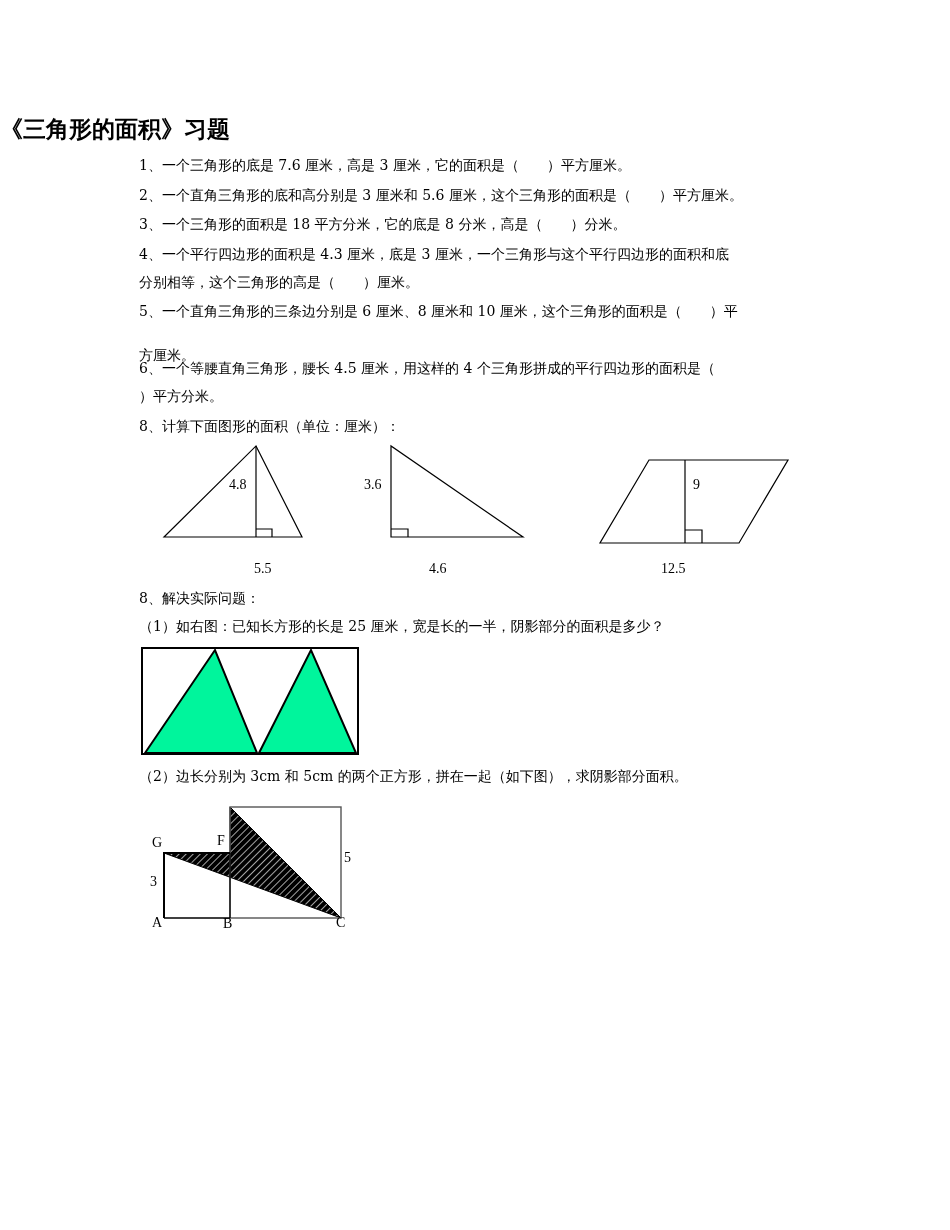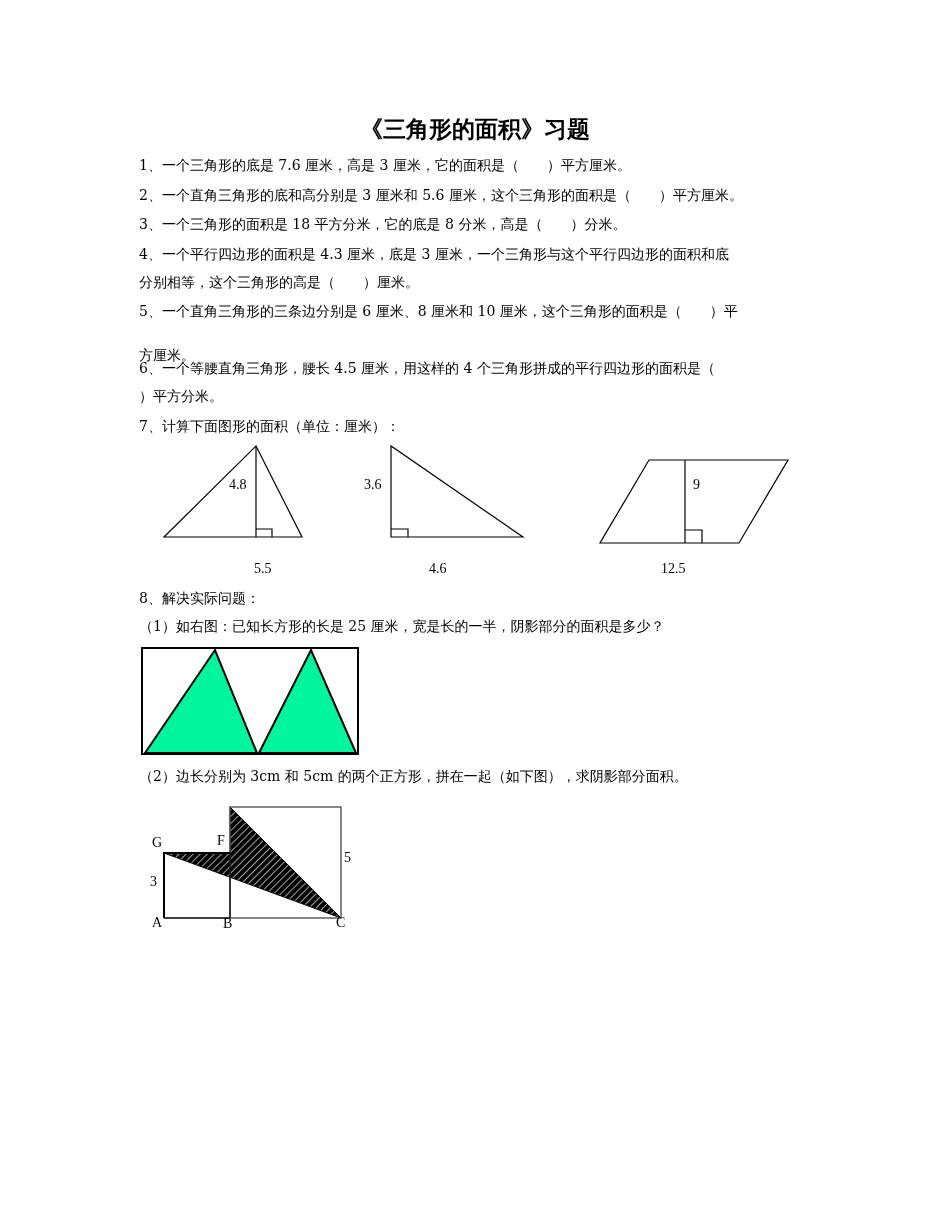--- a/index.html
+++ b/index.html
@@ -1,39 +1,39 @@
 <!DOCTYPE html>
 <html><head>
   <meta charset="utf-8">
   <style>
     html, body { margin: 0; padding: 0; background: #ffffff; }
     body { width: 950px; height: 1230px; position: relative; overflow: hidden;
            font-family: "DejaVu Serif", "Liberation Serif", serif; color: #000; }
-    .title { position: absolute; left: 0; width: 950px; top: 114px; text-align: center;
+    .title { position: absolute; left: 0; width: 950px; top: 114px; 
              font-family: "DejaVu Sans", "Liberation Sans", sans-serif; font-weight: bold;
              font-size: 23px; letter-spacing: 0px; }
     .line { position: absolute; left: 139px; font-size: 14px; white-space: nowrap; line-height: 20px; }
     .fig { position: absolute; left: 0; top: 0; }
     svg text { font-family: "Liberation Serif", "DejaVu Serif", serif; font-size: 14px; fill: #000; }
   </style>
 </head>
 <body>
 
 <div class="title">《三角形的面积》习题</div>
 
 <div class="line" style="top:155px">1、一个三角形的底是 7.6 厘米，高是 3 厘米，它的面积是（　　）平方厘米。</div>
 <div class="line" style="top:185px">2、一个直角三角形的底和高分别是 3 厘米和 5.6 厘米，这个三角形的面积是（　　）平方厘米。</div>
 <div class="line" style="top:214px">3、一个三角形的面积是 18 平方分米，它的底是 8 分米，高是（　　）分米。</div>
 <div class="line" style="top:244px">4、一个平行四边形的面积是 4.3 厘米，底是 3 厘米，一个三角形与这个平行四边形的面积和底</div>
 <div class="line" style="top:272px">分别相等，这个三角形的高是（　　）厘米。</div>
 <div class="line" style="top:301px">5、一个直角三角形的三条边分别是 6 厘米、8 厘米和 10 厘米，这个三角形的面积是（　　）平</div>
 <div class="line" style="top:345px">方厘米。</div>
 <div class="line" style="top:358px">6、一个等腰直角三角形，腰长 4.5 厘米，用这样的 4 个三角形拼成的平行四边形的面积是（</div>
 <div class="line" style="top:386px">）平方分米。</div>
-<div class="line" style="top:416px">7、计算下面图形的面积（单位：厘米）：</div>
+<div class="line" style="top:416px">8、计算下面图形的面积（单位：厘米）：</div>
 <div class="line" style="top:588px">8、解决实际问题：</div>
 <div class="line" style="top:616px">（1）如右图：已知长方形的长是 25 厘米，宽是长的一半，阴影部分的面积是多少？</div>
 <div class="line" style="top:766px">（2）边长分别为 3cm 和 5cm 的两个正方形，拼在一起（如下图），求阴影部分面积。</div>
 
 <svg class="fig" width="950" height="1230" viewBox="0 0 950 1230">
 
   <g stroke="#000" stroke-width="1.2" fill="none">
     <polygon points="164,537 256,446 302,537"></polygon>
     <line x1="256" y1="446" x2="256" y2="537"></line>
     <polyline points="256,529 272,529 272,537"></polyline>

